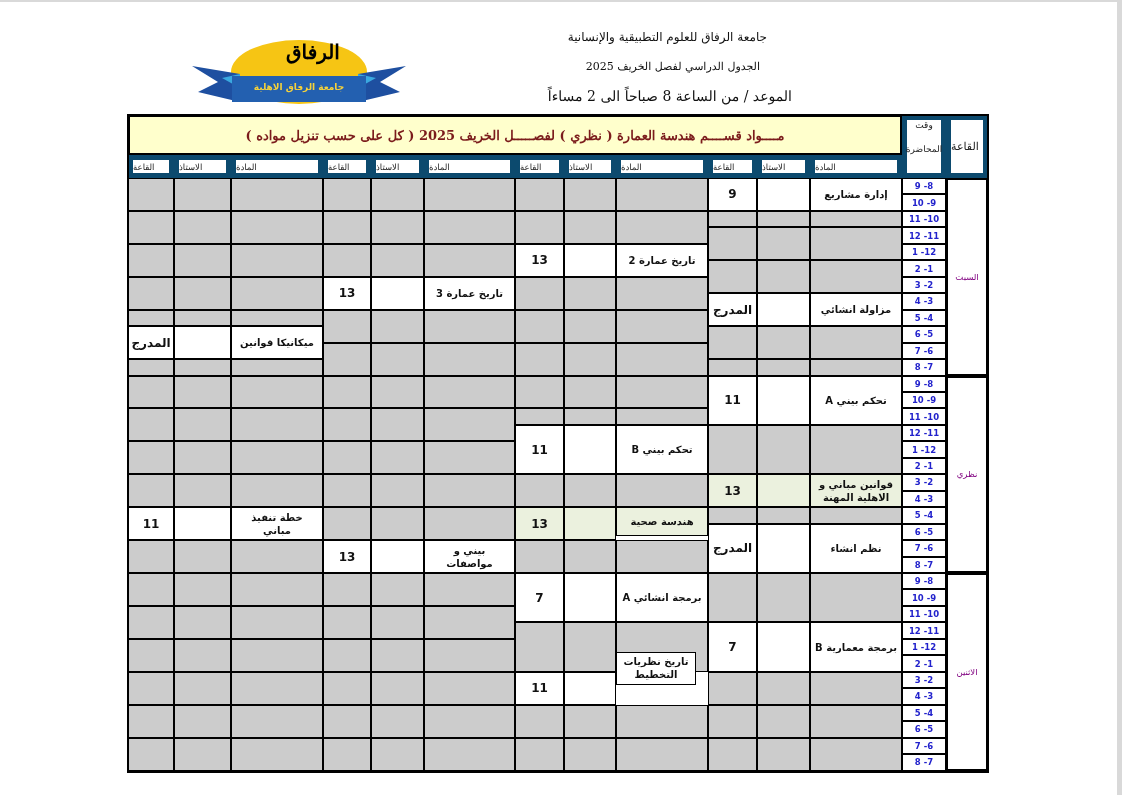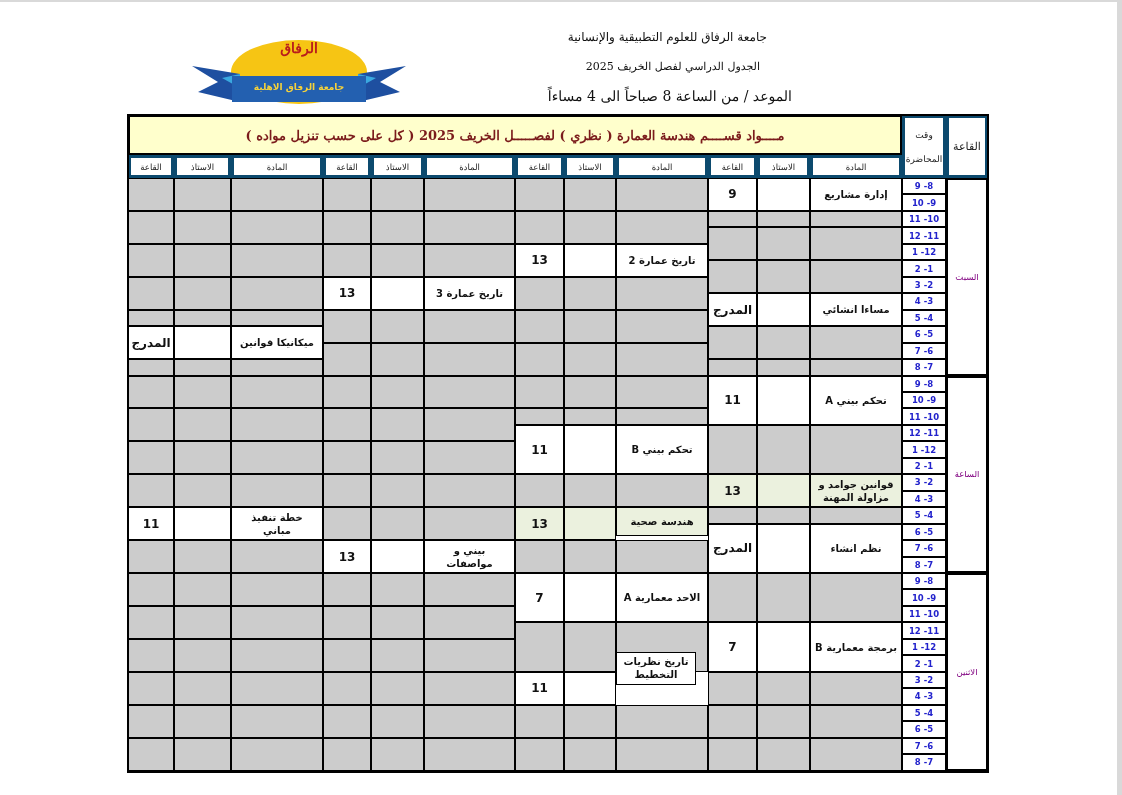--- a/index.html
+++ b/index.html
@@ -7,46 +7,46 @@
   .page{position:absolute;left:0;top:2px;width:1117px;height:793px;background:#fff;}
   .hdr-text{position:absolute;direction:rtl;font-family:"DejaVu Serif",serif;color:#111;white-space:nowrap;}
   .logo{position:absolute;left:192px;top:38px;width:214px;height:66px;}
   .cell{position:absolute;box-sizing:border-box;border:1.5px solid #000;display:flex;align-items:center;justify-content:center;text-align:center;direction:rtl;font-size:10px;font-weight:bold;color:#111;overflow:hidden;}
   .gray{background:#cccccc;}
   .white{background:#fff;}
   .green{background:#ebf1de;}
   .num{font-size:12px;}
   .subj{justify-content:center;padding:0 4px;line-height:13px;}
   .title-bar{position:absolute;left:128px;top:115px;width:774px;height:40px;background:#ffffcc;box-sizing:border-box;border:2px solid #000;display:flex;align-items:center;justify-content:center;direction:rtl;font-family:"DejaVu Serif",serif;font-size:13px;color:#7b1c1c;font-weight:bold;}
-  .colhead{position:absolute;box-sizing:border-box;border:3px solid #0c4a6e;background:#fff;font-size:8.5px;display:flex;align-items:center;justify-content:center;font-family:"DejaVu Serif",serif;color:#222;}
+  .colhead{position:absolute;box-sizing:border-box;border:5px solid #0c4a6e;background:#fff;font-size:8.5px;display:flex;align-items:center;justify-content:flex-start;font-family:"DejaVu Serif",serif;color:#222;}
   .time{position:absolute;box-sizing:border-box;border:1.5px solid #000;background:#fff;color:#2222cc;font-size:8.5px;font-weight:bold;display:flex;align-items:center;justify-content:center;direction:ltr;}
   .day{position:absolute;box-sizing:border-box;border:2px solid #000;background:#fff;color:#800080;font-size:8.5px;display:flex;align-items:center;justify-content:center;direction:rtl;}
   .frame{position:absolute;left:127px;top:114px;width:862px;height:659px;border:2px solid #000;box-sizing:border-box;pointer-events:none;}
 </style>
 </head>
 <body>
 
 <div class="page"></div>
 
 <div class="logo">
   <svg width="214" height="66" viewBox="0 0 214 66">
     <ellipse cx="107" cy="34" rx="68" ry="32" fill="#f6c514"></ellipse>
     <polygon points="0,28 48,36 48,64 6,54 26,44" fill="#1e4fa0"></polygon>
     <polygon points="214,28 166,36 166,64 208,54 188,44" fill="#1e4fa0"></polygon>
     <polygon points="30,40 48,36 48,50" fill="#3aa9e0"></polygon>
     <polygon points="184,40 166,36 166,50" fill="#3aa9e0"></polygon>
     <rect x="40" y="38" width="134" height="26" fill="#2360b0"></rect>
   </svg>
-  <div style="position:absolute;left:70px;top:2px;width:74px;text-align:center;font-family:'DejaVu Serif',serif;font-size:14px;font-weight:bold;color:#b91c1c;direction:rtl;">الرفاق</div>
+  <div style="position:absolute;left:84px;top:2px;width:74px;text-align:center;font-family:'DejaVu Serif',serif;font-size:20px;font-weight:bold;color:#000000;direction:rtl;">الرفاق</div>
   <div style="position:absolute;left:44px;top:44px;width:126px;text-align:center;font-size:9px;font-weight:bold;color:#f6d23a;direction:rtl;">جامعة الرفاق الاهلية</div>
 </div>
 
 <div class="hdr-text" style="right:355px;top:30px;font-size:12px;">جامعة الرفاق للعلوم التطبيقية والإنسانية</div>
 <div class="hdr-text" style="right:362px;top:60px;font-size:11px;">الجدول الدراسي لفصل الخريف 2025</div>
-<div class="hdr-text" style="right:330px;top:88px;font-size:14px;">الموعد / من الساعة  8 صباحاً الى  4 مساءاً</div>
+<div class="hdr-text" style="right:330px;top:88px;font-size:14px;">الموعد / من الساعة  8 صباحاً الى  2 مساءاً</div>
 
 <div class="title-bar">مــــواد قســــم هندسة العمارة ( نظري ) لفصـــــل الخريف 2025 ( كل على حسب تنزيل مواده )</div>
 
 <div class="colhead" style="left:902px;top:115px;width:44px;height:63px;flex-direction:column;font-size:9px;">
   <span style="margin-bottom:14px;">وقت</span>
   <span>المحاضرة</span>
 </div>
 <div class="colhead" style="left:946px;top:115px;width:42px;height:63px;font-size:11px;">القاعة</div>
 
 <div id="grid">
@@ -126,21 +126,21 @@
     <div class="cell gray" style="left: 757px; top: 210.92px; width: 53px; height: 16.46px;"></div>
     <div class="cell gray subj" style="left: 810px; top: 210.92px; width: 92px; height: 16.46px;"></div>
     <div class="cell gray num" style="left: 708px; top: 227.38px; width: 49px; height: 32.92px;"></div>
     <div class="cell gray" style="left: 757px; top: 227.38px; width: 53px; height: 32.92px;"></div>
     <div class="cell gray subj" style="left: 810px; top: 227.38px; width: 92px; height: 32.92px;"></div>
     <div class="cell gray num" style="left: 708px; top: 260.3px; width: 49px; height: 32.92px;"></div>
     <div class="cell gray" style="left: 757px; top: 260.3px; width: 53px; height: 32.92px;"></div>
     <div class="cell gray subj" style="left: 810px; top: 260.3px; width: 92px; height: 32.92px;"></div>
     <div class="cell white num" style="left: 708px; top: 293.22px; width: 49px; height: 32.92px;">المدرج</div>
     <div class="cell white" style="left: 757px; top: 293.22px; width: 53px; height: 32.92px;"></div>
-    <div class="cell white subj" style="left: 810px; top: 293.22px; width: 92px; height: 32.92px;">مساءا انشائي</div>
+    <div class="cell white subj" style="left: 810px; top: 293.22px; width: 92px; height: 32.92px;">مزاولة انشائي</div>
     <div class="cell gray num" style="left: 708px; top: 326.14px; width: 49px; height: 32.92px;"></div>
     <div class="cell gray" style="left: 757px; top: 326.14px; width: 53px; height: 32.92px;"></div>
     <div class="cell gray subj" style="left: 810px; top: 326.14px; width: 92px; height: 32.92px;"></div>
     <div class="cell gray num" style="left: 708px; top: 359.06px; width: 49px; height: 16.46px;"></div>
     <div class="cell gray" style="left: 757px; top: 359.06px; width: 53px; height: 16.46px;"></div>
     <div class="cell gray subj" style="left: 810px; top: 359.06px; width: 92px; height: 16.46px;"></div>
     <div class="time" style="left: 902px; top: 178px; width: 44px; height: 16.46px;">9 -8</div>
     <div class="time" style="left: 902px; top: 194.46px; width: 44px; height: 16.46px;">10 -9</div>
     <div class="time" style="left: 902px; top: 210.92px; width: 44px; height: 16.46px;">11 -10</div>
     <div class="time" style="left: 902px; top: 227.38px; width: 44px; height: 16.46px;">12 -11</div>
@@ -208,40 +208,40 @@
     <div class="cell gray" style="left: 564px; top: 540.1px; width: 52px; height: 32.92px;"></div>
     <div class="cell gray subj" style="left: 616px; top: 540.1px; width: 92px; height: 32.92px;"></div>
     <div class="cell white num" style="left: 708px; top: 375.5px; width: 49px; height: 49.38px;">11</div>
     <div class="cell white" style="left: 757px; top: 375.5px; width: 53px; height: 49.38px;"></div>
     <div class="cell white subj" style="left: 810px; top: 375.5px; width: 92px; height: 49.38px;">تحكم بيني  A</div>
     <div class="cell gray num" style="left: 708px; top: 424.88px; width: 49px; height: 49.38px;"></div>
     <div class="cell gray" style="left: 757px; top: 424.88px; width: 53px; height: 49.38px;"></div>
     <div class="cell gray subj" style="left: 810px; top: 424.88px; width: 92px; height: 49.38px;"></div>
     <div class="cell green num" style="left: 708px; top: 474.26px; width: 49px; height: 32.92px;">13</div>
     <div class="cell green" style="left: 757px; top: 474.26px; width: 53px; height: 32.92px;"></div>
-    <div class="cell green subj" style="left: 810px; top: 474.26px; width: 92px; height: 32.92px;">قوانين جوامد و مزاولة المهنة</div>
+    <div class="cell green subj" style="left: 810px; top: 474.26px; width: 92px; height: 32.92px;">قوانين مباني و الاهلية المهنة</div>
     <div class="cell gray num" style="left: 708px; top: 507.18px; width: 49px; height: 16.46px;"></div>
     <div class="cell gray" style="left: 757px; top: 507.18px; width: 53px; height: 16.46px;"></div>
     <div class="cell gray subj" style="left: 810px; top: 507.18px; width: 92px; height: 16.46px;"></div>
     <div class="cell white num" style="left: 708px; top: 523.64px; width: 49px; height: 49.38px;">المدرج</div>
     <div class="cell white" style="left: 757px; top: 523.64px; width: 53px; height: 49.38px;"></div>
     <div class="cell white subj" style="left: 810px; top: 523.64px; width: 92px; height: 49.38px;">نظم انشاء</div>
     <div class="time" style="left: 902px; top: 375.5px; width: 44px; height: 16.46px;">9 -8</div>
     <div class="time" style="left: 902px; top: 391.96px; width: 44px; height: 16.46px;">10 -9</div>
     <div class="time" style="left: 902px; top: 408.42px; width: 44px; height: 16.46px;">11 -10</div>
     <div class="time" style="left: 902px; top: 424.88px; width: 44px; height: 16.46px;">12 -11</div>
     <div class="time" style="left: 902px; top: 441.34px; width: 44px; height: 16.46px;">1 -12</div>
     <div class="time" style="left: 902px; top: 457.8px; width: 44px; height: 16.46px;">2 -1</div>
     <div class="time" style="left: 902px; top: 474.26px; width: 44px; height: 16.46px;">3 -2</div>
     <div class="time" style="left: 902px; top: 490.72px; width: 44px; height: 16.46px;">4 -3</div>
     <div class="time" style="left: 902px; top: 507.18px; width: 44px; height: 16.46px;">5 -4</div>
     <div class="time" style="left: 902px; top: 523.64px; width: 44px; height: 16.46px;">6 -5</div>
     <div class="time" style="left: 902px; top: 540.1px; width: 44px; height: 16.46px;">7 -6</div>
     <div class="time" style="left: 902px; top: 556.56px; width: 44px; height: 16.46px;">8 -7</div>
-    <div class="day" style="left: 946px; top: 375.5px; width: 42px; height: 197.52px;">الساعة</div>
+    <div class="day" style="left: 946px; top: 375.5px; width: 42px; height: 197.52px;">نظري</div>
     <div class="cell gray num" style="left: 128px; top: 573px; width: 46px; height: 32.92px;"></div>
     <div class="cell gray" style="left: 174px; top: 573px; width: 57px; height: 32.92px;"></div>
     <div class="cell gray subj" style="left: 231px; top: 573px; width: 92px; height: 32.92px;"></div>
     <div class="cell gray num" style="left: 128px; top: 605.92px; width: 46px; height: 32.92px;"></div>
     <div class="cell gray" style="left: 174px; top: 605.92px; width: 57px; height: 32.92px;"></div>
     <div class="cell gray subj" style="left: 231px; top: 605.92px; width: 92px; height: 32.92px;"></div>
     <div class="cell gray num" style="left: 128px; top: 638.84px; width: 46px; height: 32.92px;"></div>
     <div class="cell gray" style="left: 174px; top: 638.84px; width: 57px; height: 32.92px;"></div>
     <div class="cell gray subj" style="left: 231px; top: 638.84px; width: 92px; height: 32.92px;"></div>
     <div class="cell gray num" style="left: 128px; top: 671.76px; width: 46px; height: 32.92px;"></div>
@@ -266,21 +266,21 @@
     <div class="cell gray" style="left: 371px; top: 671.76px; width: 53px; height: 32.92px;"></div>
     <div class="cell gray subj" style="left: 424px; top: 671.76px; width: 91px; height: 32.92px;"></div>
     <div class="cell gray num" style="left: 323px; top: 704.68px; width: 48px; height: 32.92px;"></div>
     <div class="cell gray" style="left: 371px; top: 704.68px; width: 53px; height: 32.92px;"></div>
     <div class="cell gray subj" style="left: 424px; top: 704.68px; width: 91px; height: 32.92px;"></div>
     <div class="cell gray num" style="left: 323px; top: 737.6px; width: 48px; height: 32.92px;"></div>
     <div class="cell gray" style="left: 371px; top: 737.6px; width: 53px; height: 32.92px;"></div>
     <div class="cell gray subj" style="left: 424px; top: 737.6px; width: 91px; height: 32.92px;"></div>
     <div class="cell white num" style="left: 515px; top: 573px; width: 49px; height: 49.38px;">7</div>
     <div class="cell white" style="left: 564px; top: 573px; width: 52px; height: 49.38px;"></div>
-    <div class="cell white subj" style="left: 616px; top: 573px; width: 92px; height: 49.38px;">الاحد معمارية  A</div>
+    <div class="cell white subj" style="left: 616px; top: 573px; width: 92px; height: 49.38px;">برمجة انشائي  A</div>
     <div class="cell gray num" style="left: 515px; top: 622.38px; width: 49px; height: 49.38px;"></div>
     <div class="cell gray" style="left: 564px; top: 622.38px; width: 52px; height: 49.38px;"></div>
     <div class="cell gray subj" style="left: 616px; top: 622.38px; width: 92px; height: 49.38px;"></div>
     <div class="cell white num" style="left: 515px; top: 671.76px; width: 49px; height: 32.92px;">11</div>
     <div class="cell white" style="left: 564px; top: 671.76px; width: 52px; height: 32.92px;"></div>
     <div class="cell white subj" style="left: 616px; top: 652px; width: 80px; height: 32.92px;">تاريخ نظريات التخطيط</div>
     <div class="cell gray num" style="left: 515px; top: 704.68px; width: 49px; height: 32.92px;"></div>
     <div class="cell gray" style="left: 564px; top: 704.68px; width: 52px; height: 32.92px;"></div>
     <div class="cell gray subj" style="left: 616px; top: 704.68px; width: 92px; height: 32.92px;"></div>
     <div class="cell gray num" style="left: 515px; top: 737.6px; width: 49px; height: 32.92px;"></div>

